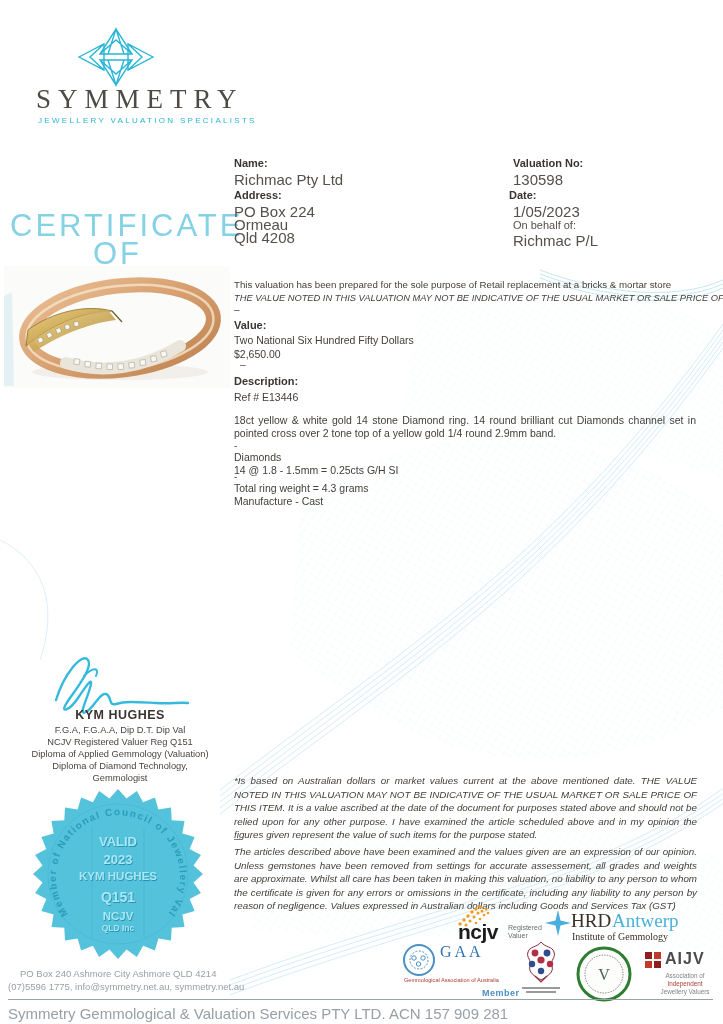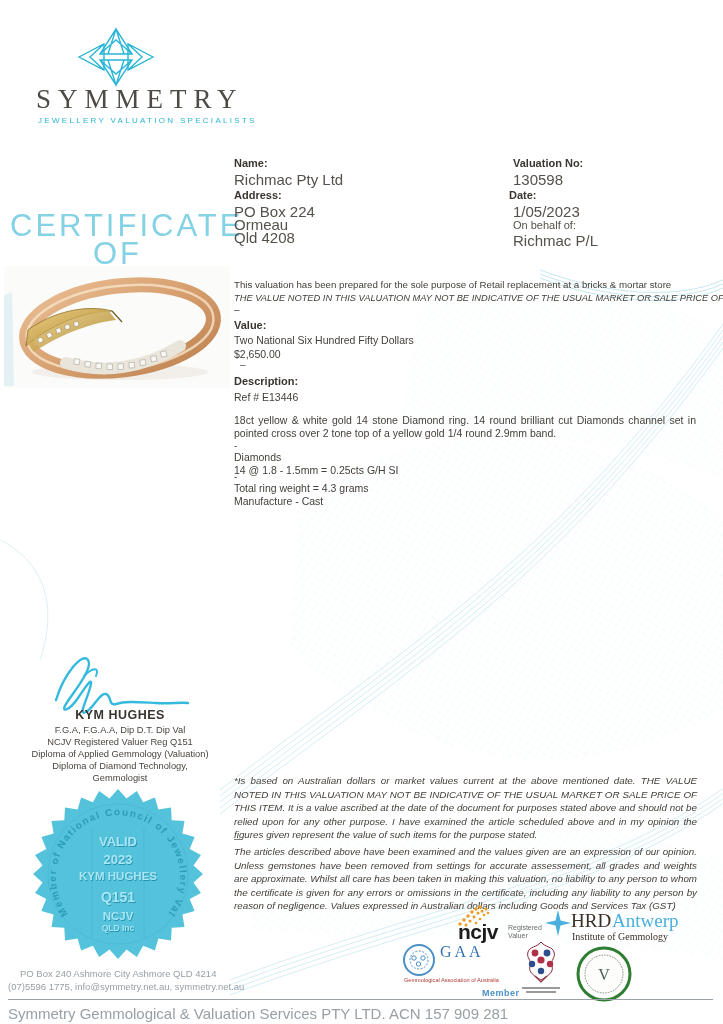--- a/index.html
+++ b/index.html
@@ -273,19 +273,31 @@
   </div>
 
   <div class="abs" style="left:576px;top:946px;width:56px;height:56px;">
     <svg width="56" height="56" viewBox="0 0 56 56">
       <circle cx="28" cy="28" r="26" fill="#fdfdfb" stroke="#2e7d32" stroke-width="3"></circle>
       <circle cx="28" cy="28" r="19" fill="none" stroke="#5a6b5d" stroke-width="0.8" stroke-dasharray="1.5 1.2"></circle>
       <text x="28" y="34" text-anchor="middle" font-family="Liberation Serif,serif" font-size="16" fill="#4a635a">V</text>
     </svg>
   </div>
 
+  <div class="abs" style="left:645px;top:950px;width:75px;height:52px;">
+    <svg class="abs" style="left:0;top:2px;" width="16" height="16" viewBox="0 0 16 16">
+      <rect x="0" y="0" width="7" height="7" fill="#8f1f1f"></rect>
+        <rect x="9" y="0" width="7" height="7" fill="#c0392b"></rect>
+      <rect x="0" y="9" width="7" height="7" fill="#c0392b"></rect>
+        <rect x="9" y="9" width="7" height="7" fill="#8f1f1f"></rect>
+    </svg>
+    <span class="abs aijv-word" style="left:20px;top:0px;">AIJV</span>
+    <div class="abs aijv-sub" style="left:8px;top:22px;width:64px;">Association of</div>
+    <div class="abs aijv-sub red" style="left:8px;top:30px;width:64px;color:#b13a31;">Independent</div>
+    <div class="abs aijv-sub" style="left:8px;top:38px;width:64px;">Jewellery Valuers</div>
+  </div>
 
   <div class="abs foot-addr" style="left:8px;top:967px;padding-left:12px;">PO Box 240 Ashmore City Ashmore QLD 4214</div>
   <div class="abs foot-addr" style="left:8px;top:980px;">(07)5596 1775, info@symmetry.net.au, symmetry.net.au</div>
   <div class="foot-rule"></div>
   <div class="abs foot-co" style="left:8px;top:1005px;">Symmetry Gemmological &amp; Valuation Services PTY LTD. ACN 157 909 281</div>
 
 </div>
 
 </body></html>

